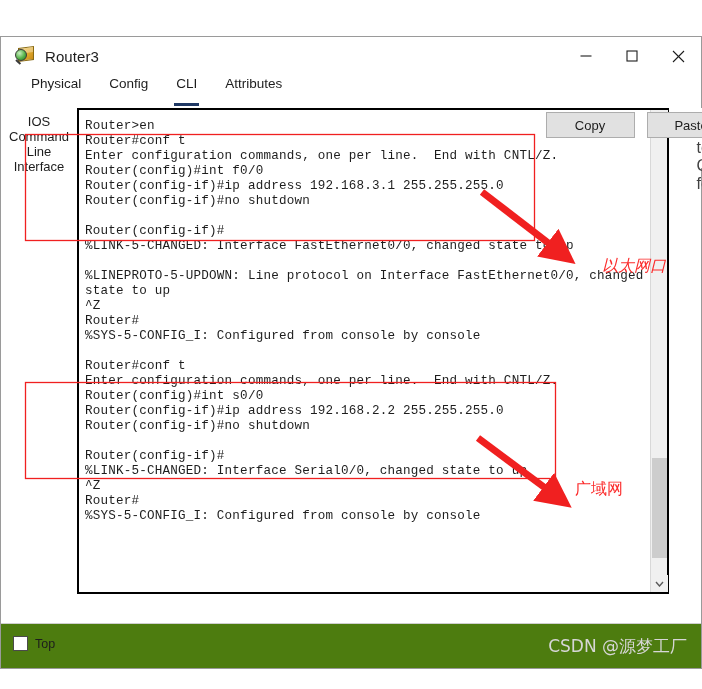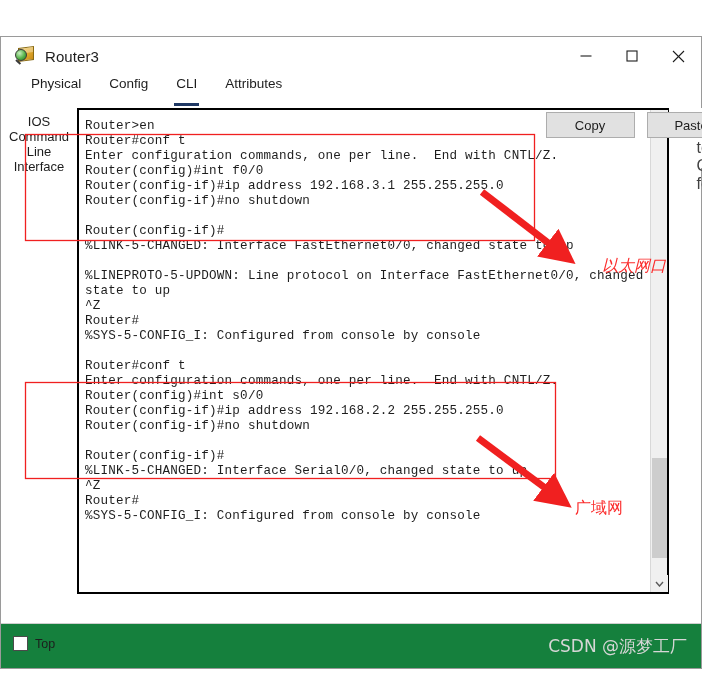--- a/index.html
+++ b/index.html
@@ -122,21 +122,21 @@
     position:absolute;left:12px;top:13px;font-size:16px;color:#404040;
   }
   .btn{
     position:absolute;top:4px;height:26px;width:89px;
     background:#e1e1e1;border:1px solid #adadad;box-sizing:border-box;
     font-size:13px;color:#1d1d1d;display:flex;align-items:center;justify-content:center;
   }
   .btn.copy{right:110px;}
   .btn.paste{right:9px;}
   .footer{
-    flex:0 0 44px;height:44px;position:relative;background:#15803d;
+    flex:0 0 44px;height:44px;position:relative;background:#4d7c0f;
     border-top:1px solid #cfcfcf;
   }
   .chk-row{
     position:absolute;left:12px;top:12px;display:flex;align-items:center;
   }
   .chk{
     width:15px;height:15px;border:1.5px solid #4a4a4a;background:#ffffff;
     box-sizing:border-box;margin-right:7px;
   }
   .chk-label{font-size:12.5px;color:#1d1d1d;}
@@ -267,13 +267,13 @@
       <polygon points="0,0 5,2.5 0,5" fill="#f02020"></polygon>
     </marker>
   </defs>
   <rect x="25.5" y="134.5" width="509" height="106" fill="none" stroke="#f02020" stroke-width="1.3"></rect>
   <line x1="482" y1="192" x2="560" y2="252" stroke="#f02020" stroke-width="7" marker-end="url(#ah)"></line>
   <rect x="25.5" y="382.5" width="530" height="96" fill="none" stroke="#f02020" stroke-width="1.3"></rect>
   <line x1="478" y1="438" x2="556" y2="496" stroke="#f02020" stroke-width="7" marker-end="url(#ah)"></line>
 </svg>
 
 <div class="cn-label" style="left:602px;top:256px;font-style:italic;">以太网口</div>
-<div class="cn-label" style="left:575px;top:498px;">广域网</div>
+<div class="cn-label" style="left:575px;top:479px;">广域网</div>
 
 </body></html>

